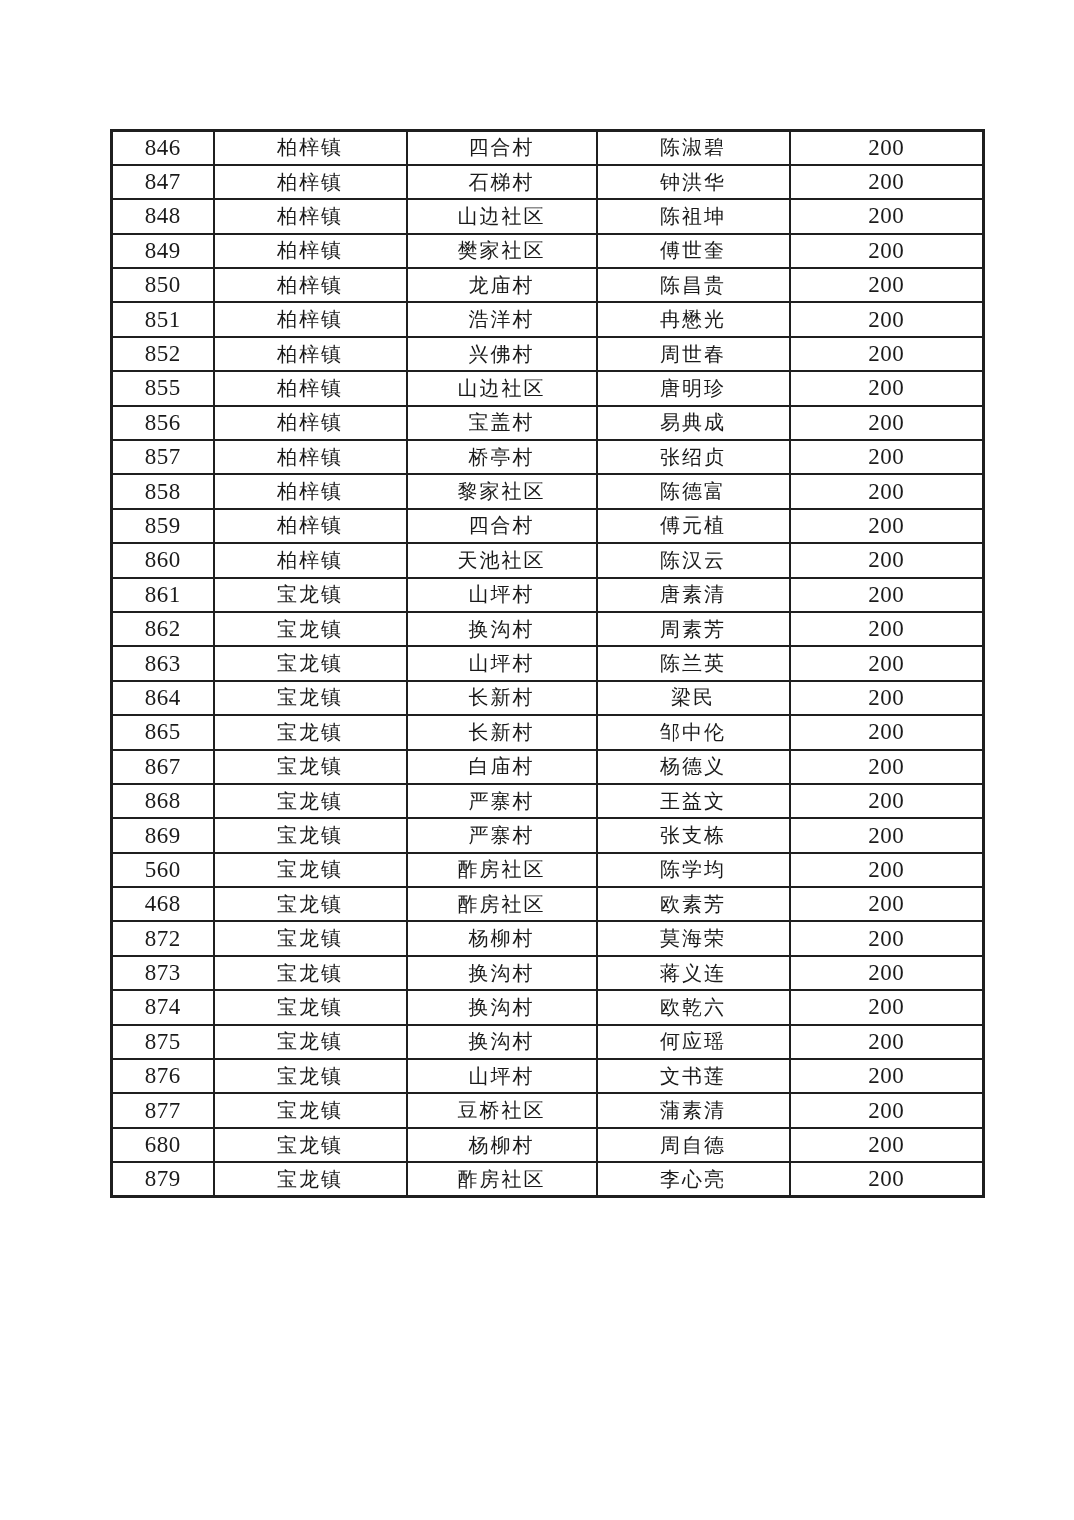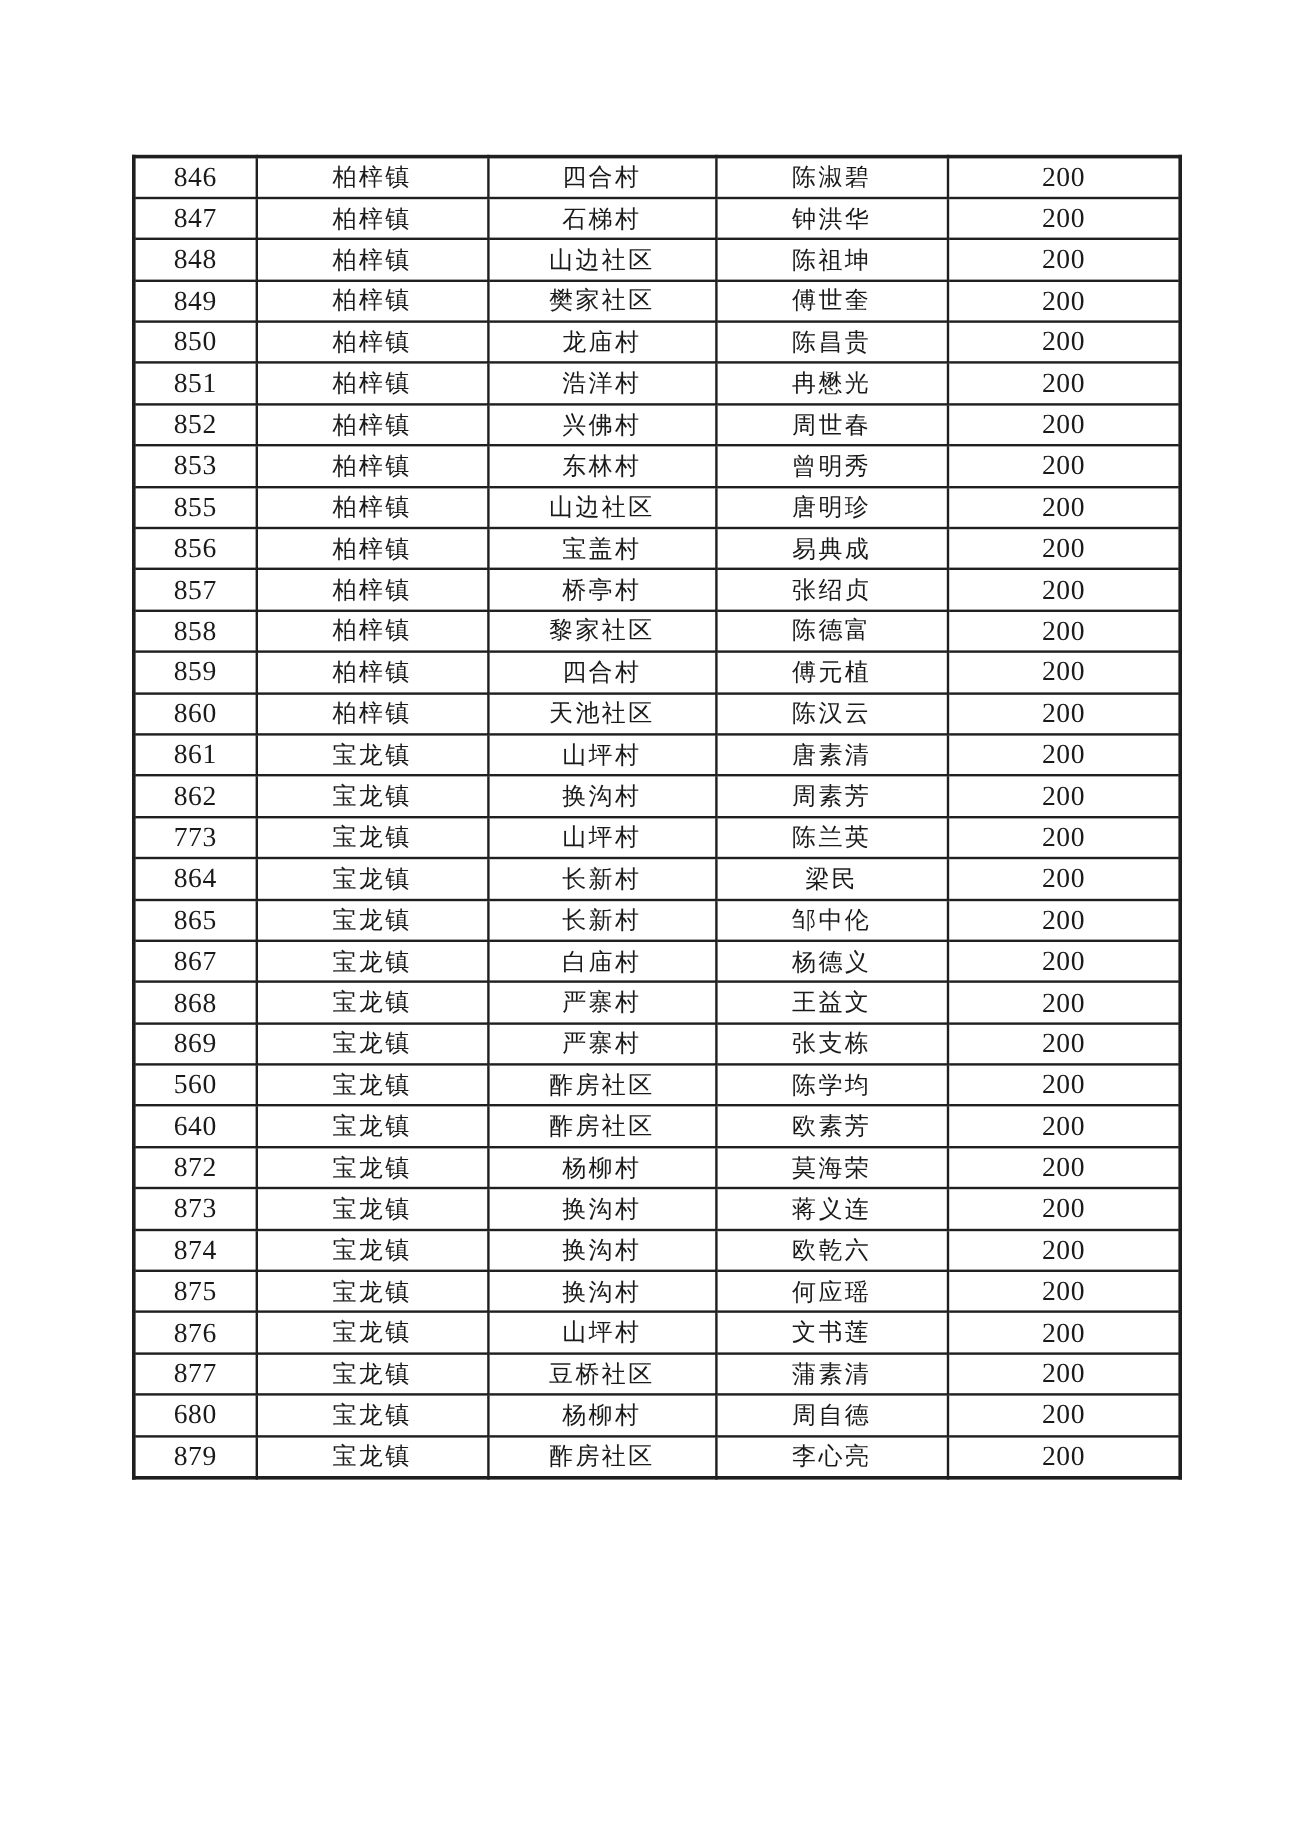--- a/index.html
+++ b/index.html
@@ -103,27 +103,20 @@
           <td class="num">200</td>
         </tr>
         <tr>
           <td class="num">852</td>
           <td class="zh">柏梓镇</td>
           <td class="zh">兴佛村</td>
           <td class="zh">周世春</td>
           <td class="num">200</td>
         </tr>
         <tr>
-          <td class="num">853</td>
-          <td class="zh">柏梓镇</td>
-          <td class="zh">东林村</td>
-          <td class="zh">曾明秀</td>
-          <td class="num">200</td>
-        </tr>
-        <tr>
           <td class="num">855</td>
           <td class="zh">柏梓镇</td>
           <td class="zh">山边社区</td>
           <td class="zh">唐明珍</td>
           <td class="num">200</td>
         </tr>
         <tr>
           <td class="num">856</td>
           <td class="zh">柏梓镇</td>
           <td class="zh">宝盖村</td>
@@ -166,21 +159,21 @@
           <td class="num">200</td>
         </tr>
         <tr>
           <td class="num">862</td>
           <td class="zh">宝龙镇</td>
           <td class="zh">换沟村</td>
           <td class="zh">周素芳</td>
           <td class="num">200</td>
         </tr>
         <tr>
-          <td class="num">773</td>
+          <td class="num">863</td>
           <td class="zh">宝龙镇</td>
           <td class="zh">山坪村</td>
           <td class="zh">陈兰英</td>
           <td class="num">200</td>
         </tr>
         <tr>
           <td class="num">864</td>
           <td class="zh">宝龙镇</td>
           <td class="zh">长新村</td>
           <td class="zh">梁民</td>
@@ -215,21 +208,21 @@
           <td class="num">200</td>
         </tr>
         <tr>
           <td class="num">560</td>
           <td class="zh">宝龙镇</td>
           <td class="zh">酢房社区</td>
           <td class="zh">陈学均</td>
           <td class="num">200</td>
         </tr>
         <tr>
-          <td class="num">640</td>
+          <td class="num">468</td>
           <td class="zh">宝龙镇</td>
           <td class="zh">酢房社区</td>
           <td class="zh">欧素芳</td>
           <td class="num">200</td>
         </tr>
         <tr>
           <td class="num">872</td>
           <td class="zh">宝龙镇</td>
           <td class="zh">杨柳村</td>
           <td class="zh">莫海荣</td>

